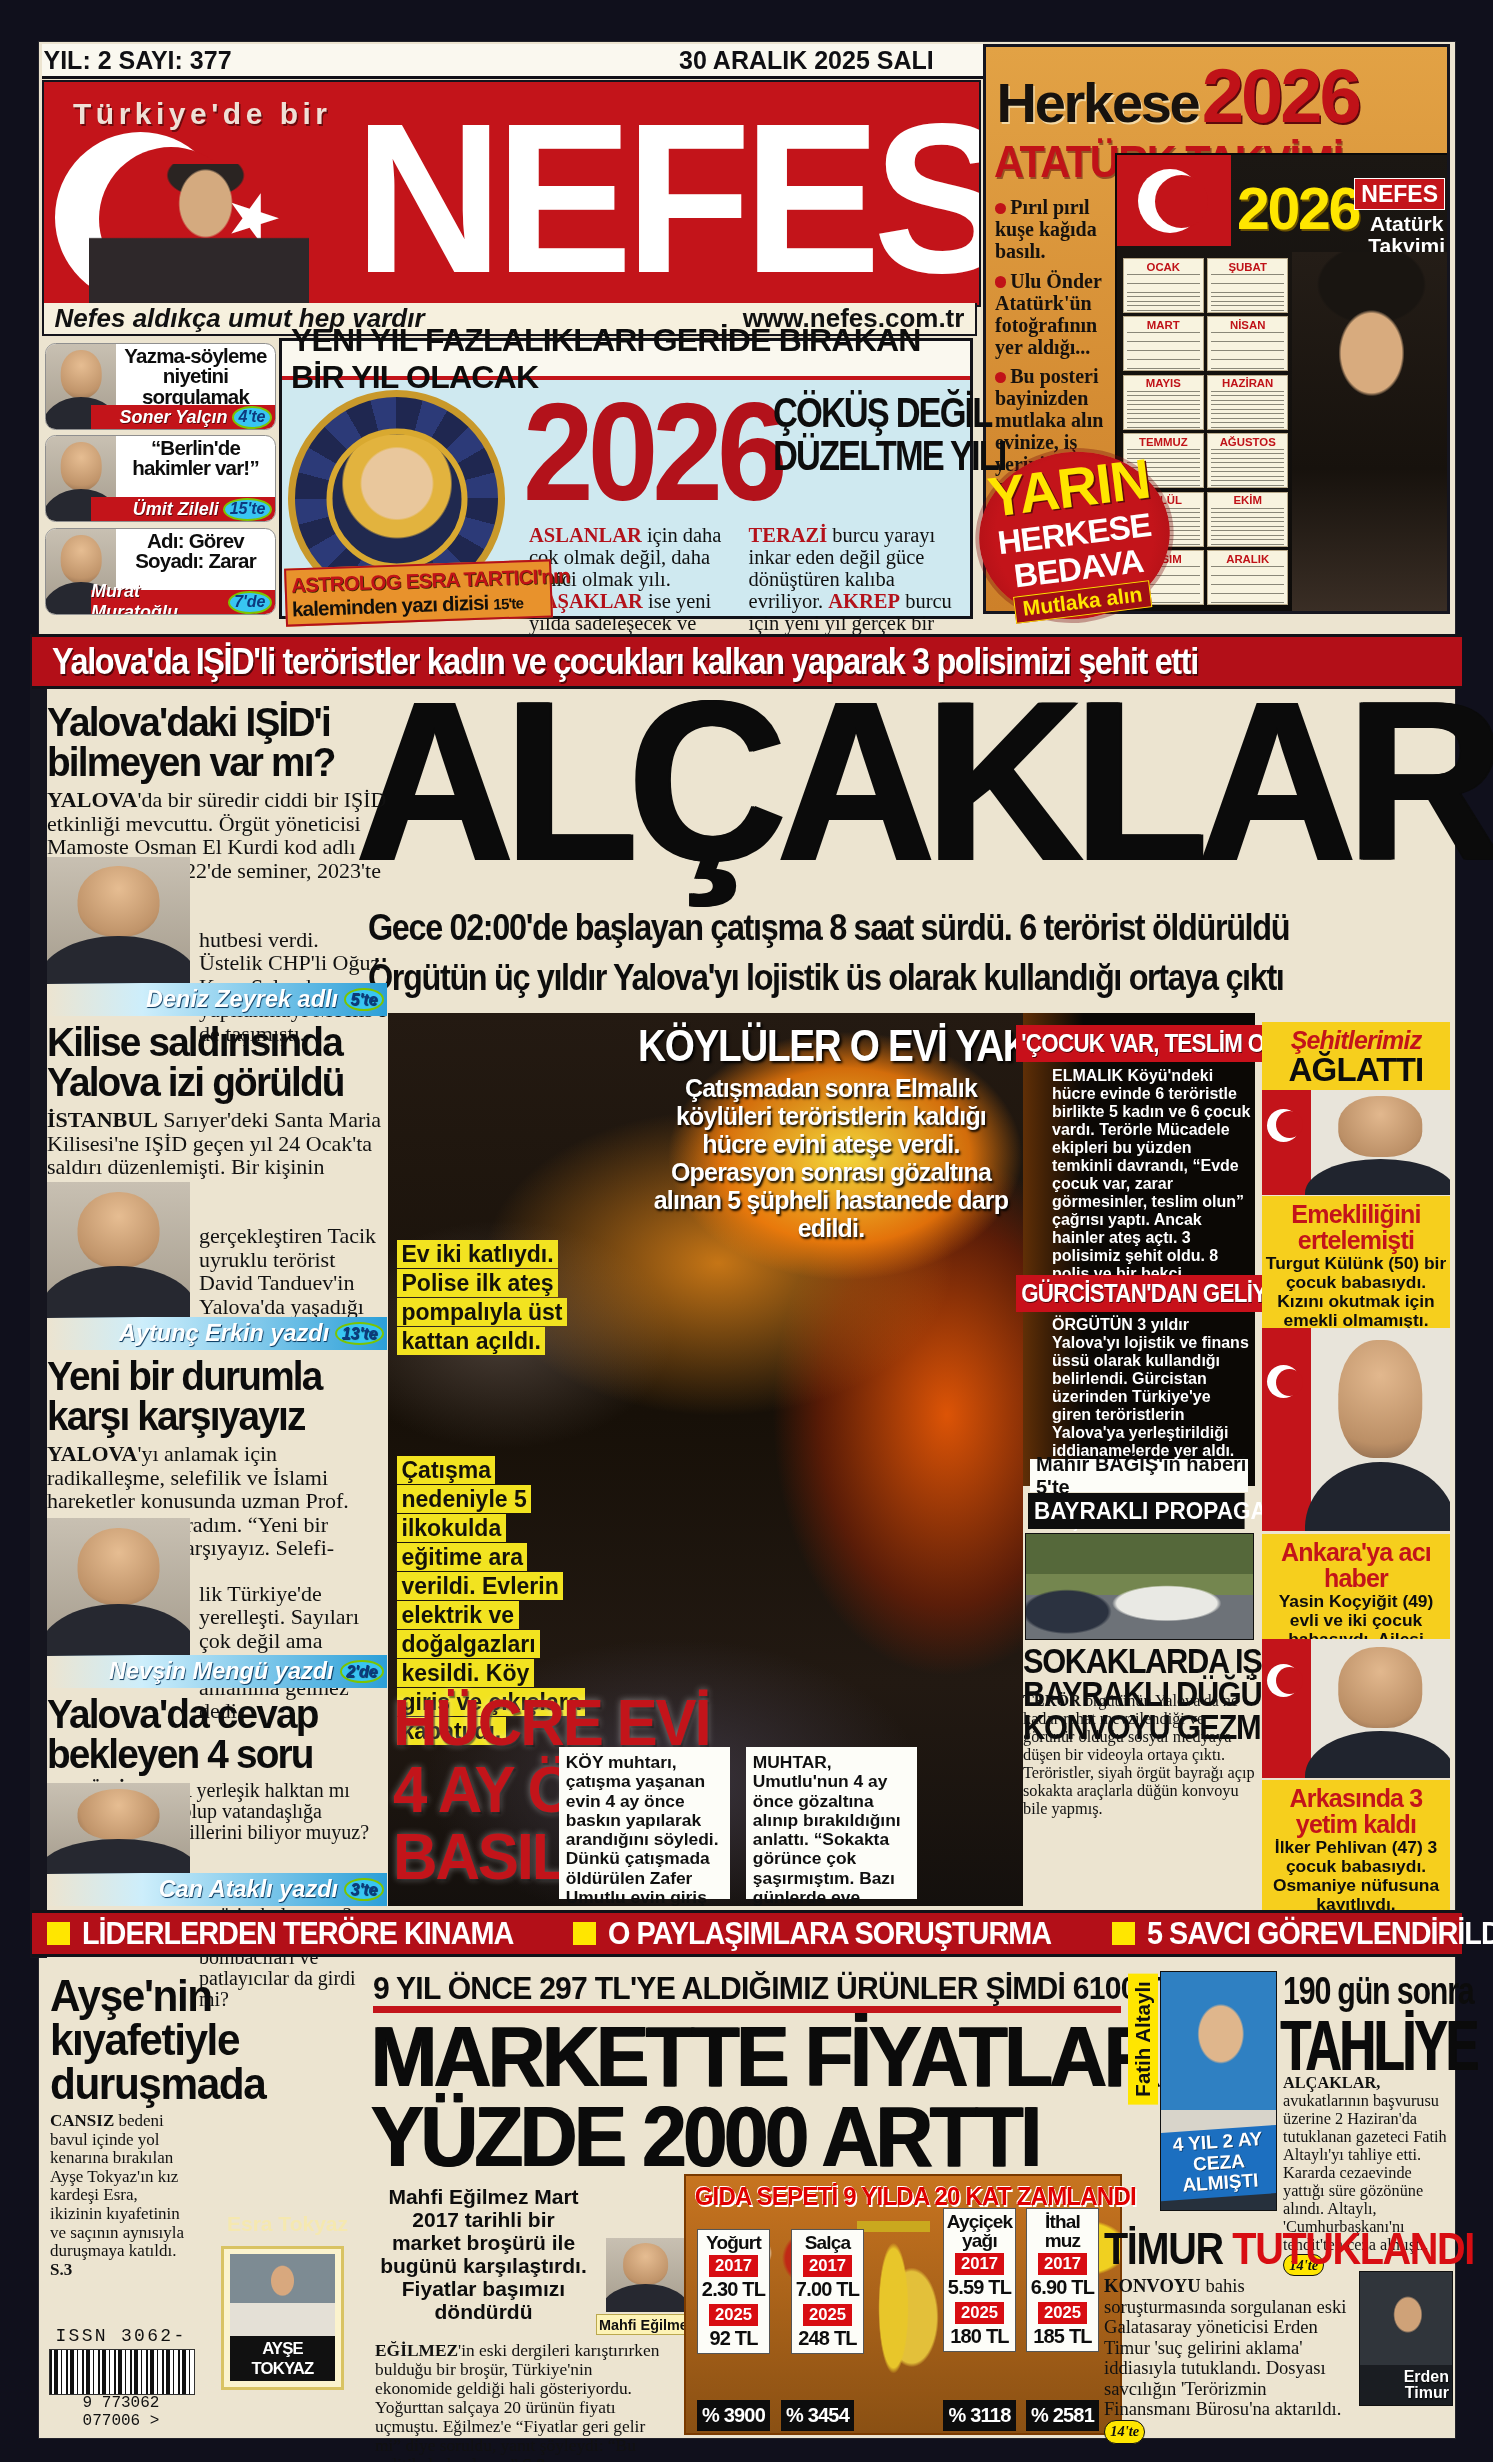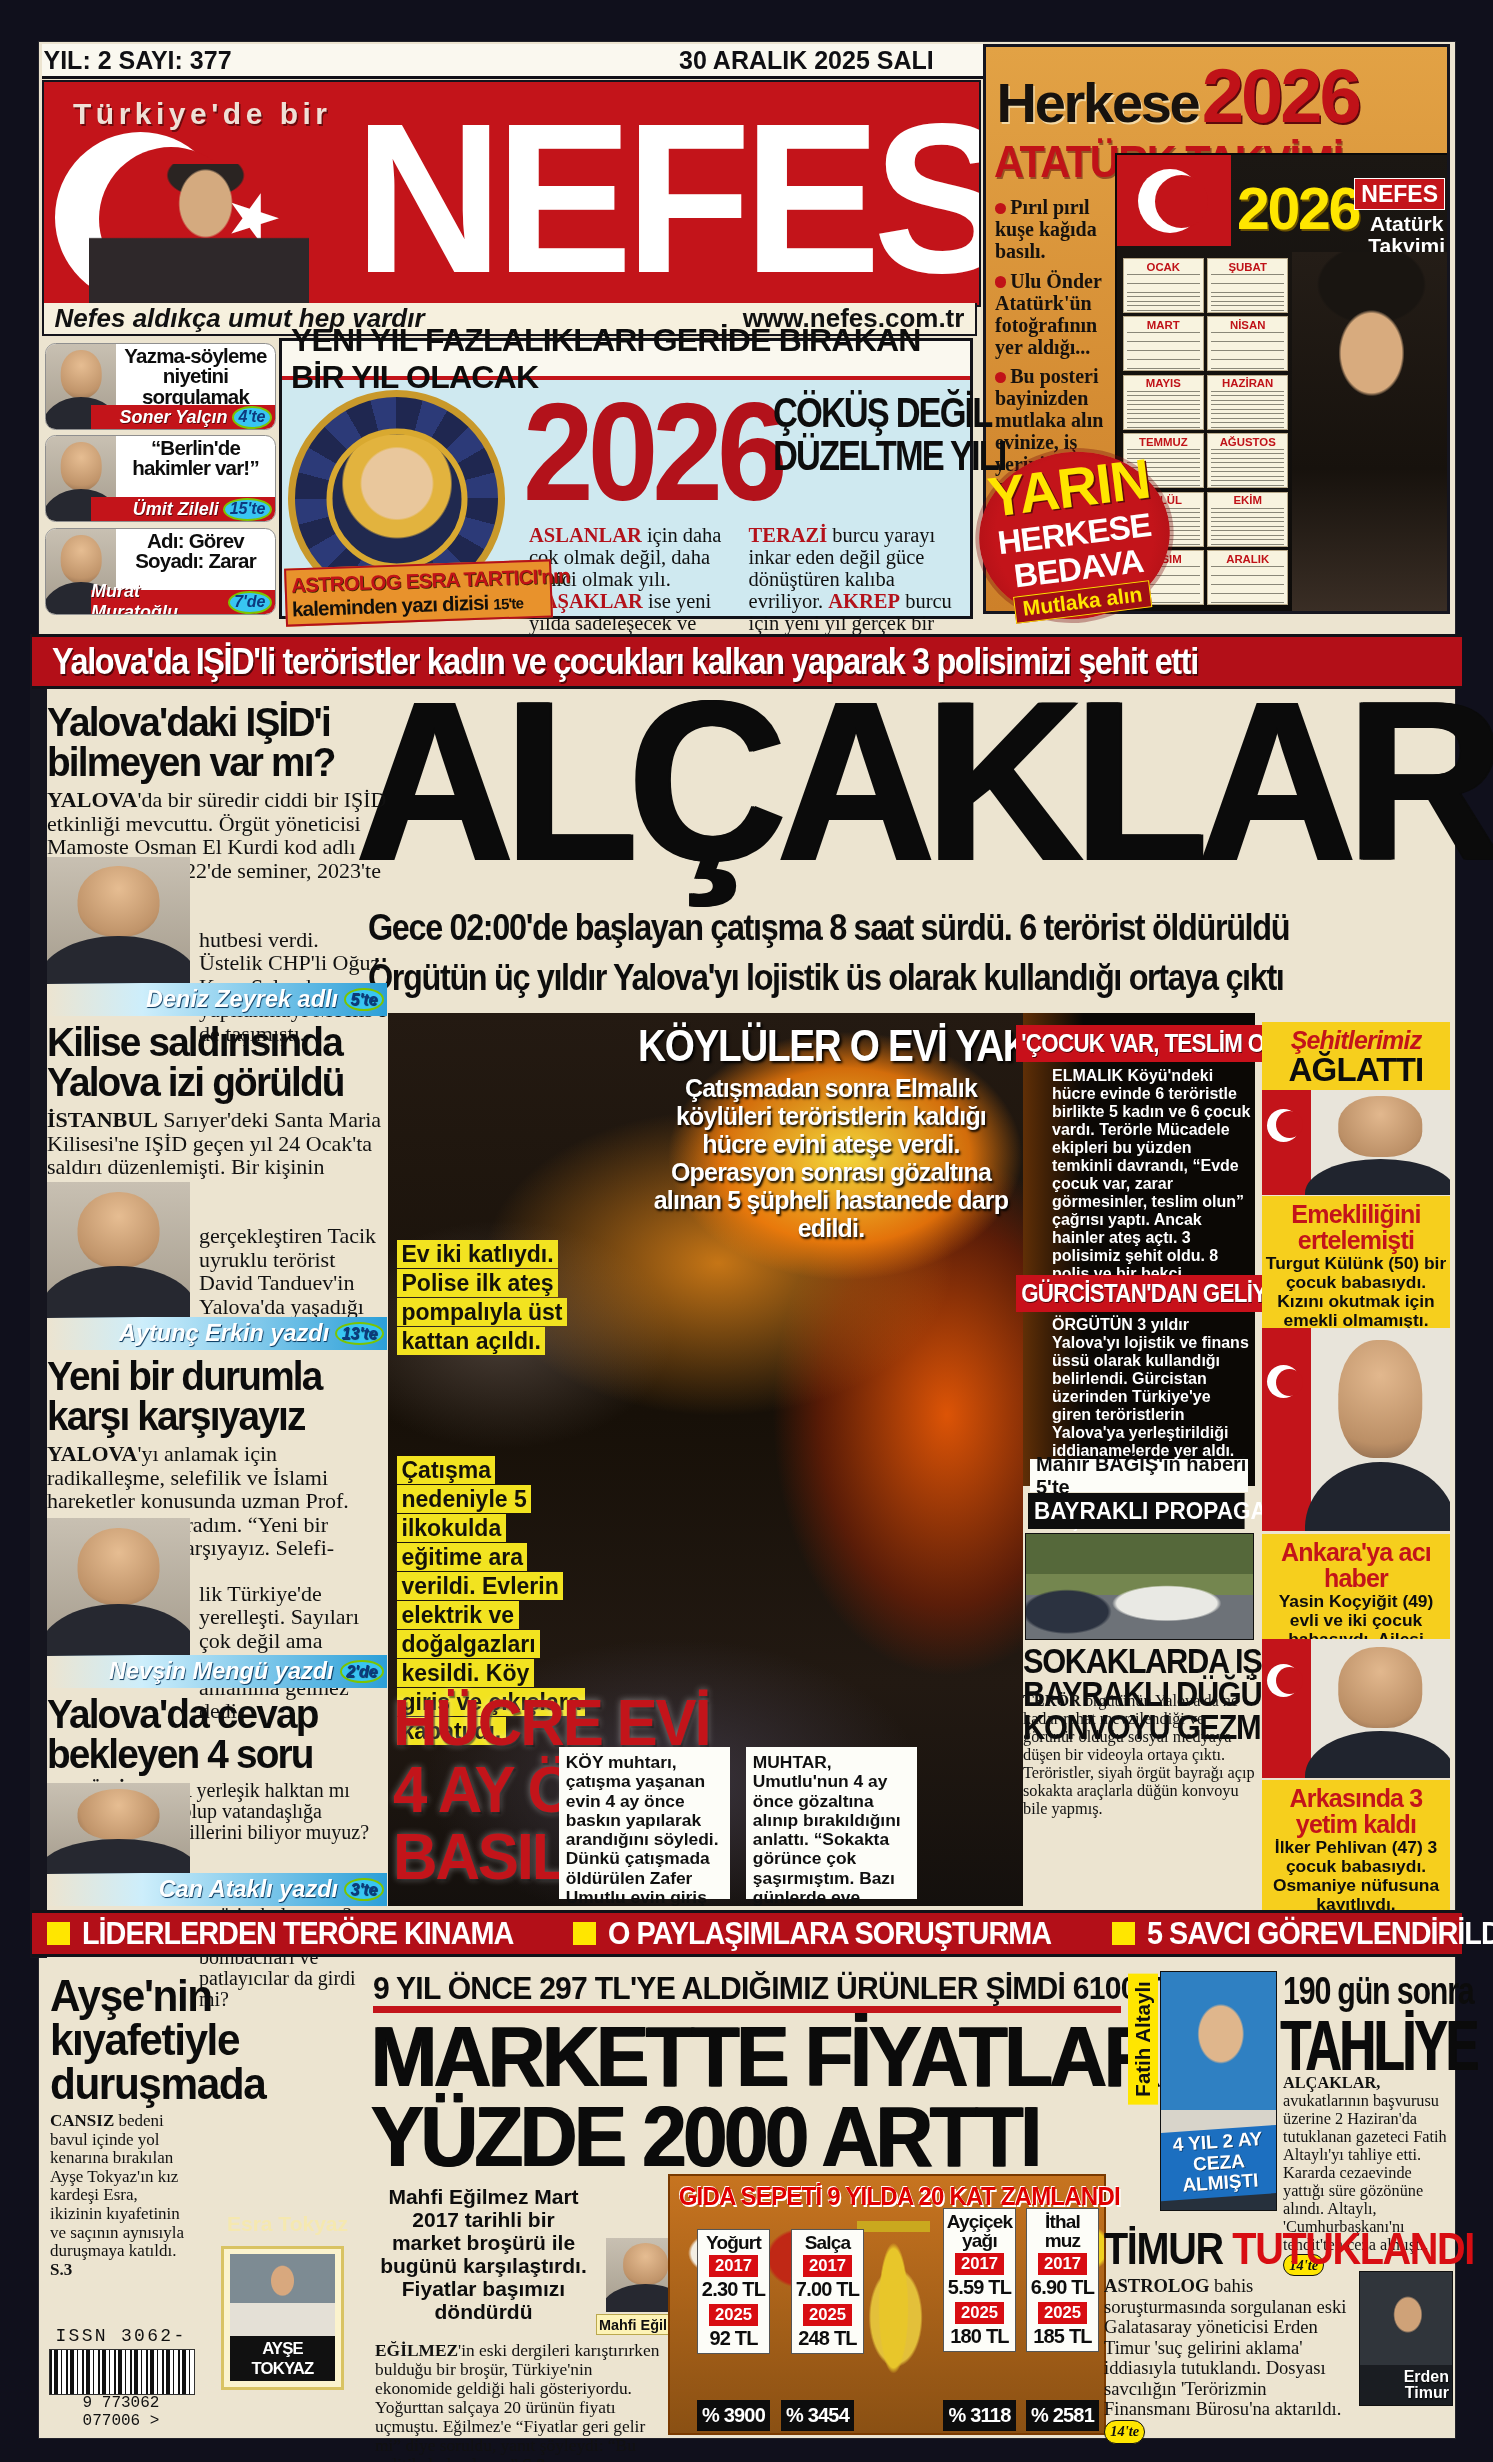--- a/index.html
+++ b/index.html
@@ -147,21 +147,21 @@
   
   .mk-kicker{left:373px;top:1970px;font-weight:bold;font-size:32px;letter-spacing:-0.8px;color:#0c0c0c;white-space:nowrap;transform:scaleX(.94);transform-origin:left top;}
   .mk-rule{left:373px;top:2006px;width:748px;height:6.8px;background:#c3141a;}
   .mk-h{left:370px;font-weight:bold;font-size:85px;line-height:80px;letter-spacing:-3.8px;color:#0b0b0b;white-space:nowrap;transform:scaleX(.94);transform-origin:left top;text-shadow:1.5px 0 #0b0b0b;}
   .mk-intro{left:375px;top:2185px;width:217px;font-weight:bold;font-size:21px;line-height:23px;color:#0d0d0d;text-align:center;}
   .mahfi{left:606px;top:2238px;width:79px;height:74px;}
   .mahfi-label{left:596px;top:2314px;width:100px;background:#fdf3b6;border:0.8px solid #bba84e;font-weight:bold;font-size:14.4px;text-align:center;padding:1.5px 0;color:#111;}
   .mk-body{left:375px;top:2341px;width:297px;font-family:"Liberation Serif",serif;font-size:17.4px;line-height:19px;color:#111;}
   .mk-body .lead{font-weight:bold;}
   .mk-body .pg{font-weight:bold;}
-  .panel{left:668px;top:2174px;width:438px;height:261px;border:2.3px solid #7a3a00;box-sizing:border-box;background:
+  .panel{left:684px;top:2174px;width:438px;height:261px;border:2.3px solid #7a3a00;box-sizing:border-box;background:
     radial-gradient(ellipse 68px 45px at 12% 30%,#f3eee2 45%,rgba(0,0,0,0) 50%),
     radial-gradient(ellipse 61px 53px at 30% 32%,#c02815 50%,rgba(0,0,0,0) 56%),
     radial-gradient(ellipse 45px 83px at 52% 55%,#e3c03a 55%,rgba(0,0,0,0) 60%),
     radial-gradient(ellipse 68px 45px at 92% 28%,#f0d020 55%,rgba(0,0,0,0) 62%),
     linear-gradient(180deg,#c77420,#8a5013);}
   .panel-title{position:absolute;left:0;top:6px;width:100%;text-align:center;color:#e00000;font-weight:bold;font-size:25px;letter-spacing:-0.8px;white-space:nowrap;text-shadow:1.5px 1.5px 0 #fff,-0.8px -0.8px 0 #fff;transform:scaleX(.96);transform-origin:center top;}
   .prod{position:absolute;width:73px;background:#fdfdf8;border:0.8px solid #555;text-align:center;padding:3px 1.5px;box-sizing:border-box;}
   .prod .pname{font-weight:bold;font-size:19px;line-height:19px;color:#0d0d0d;letter-spacing:-0.8px;}
   .prod .chip{display:inline-block;background:#d80d12;color:#fff;font-weight:bold;font-size:16.7px;padding:0.8px 6px;margin-top:3px;}
   .prod .price{font-weight:bold;font-size:20px;color:#0d0d0d;margin-top:1.5px;letter-spacing:-0.8px;}
@@ -530,18 +530,18 @@
     <div class="stampb"><span>4 YIL 2 AY</span><br><span>CEZA ALMIŞTI</span></div>
   </div>
   <div class="abs th-kicker">190 gün sonra</div>
   <div class="abs th-h">TAHLİYE</div>
   <div class="abs th-b"><span class="lead">ALÇAKLAR,</span><span> avukatlarının başvurusu üzerine 2 Haziran'da tutuklanan gazeteci Fatih Altaylı'yı tahliye etti. Kararda cezaevinde yattığı süre gözönüne alındı. Altaylı, 'Cumhurbaşkanı'nı tehdit'ten ceza almıştı. </span><span class="badge-y">14'te</span></div>
 
   <div class="abs tm-h">
     <span class="blk">TİMUR</span>
     <span class="red">TUTUKLANDI</span>
   </div>
-  <div class="abs tm-b"><span class="lead">ASTROLOG</span><span> bahis soruşturmasında sorgulanan eski Galatasaray yöneticisi Erden Timur 'suç gelirini aklama' iddiasıyla tutuklandı. Dosyası savcılığın 'Terörizmin Finansmanı Bürosu'na aktarıldı. </span><span class="badge-y">14'te</span></div>
+  <div class="abs tm-b"><span class="lead">KONVOYU</span><span> bahis soruşturmasında sorgulanan eski Galatasaray yöneticisi Erden Timur 'suç gelirini aklama' iddiasıyla tutuklandı. Dosyası savcılığın 'Terörizmin Finansmanı Bürosu'na aktarıldı. </span><span class="badge-y">14'te</span></div>
   <div class="abs erden">
     <div class="elab">Erden Timur</div>
   </div>
 </div>
 
 
 </body></html>

